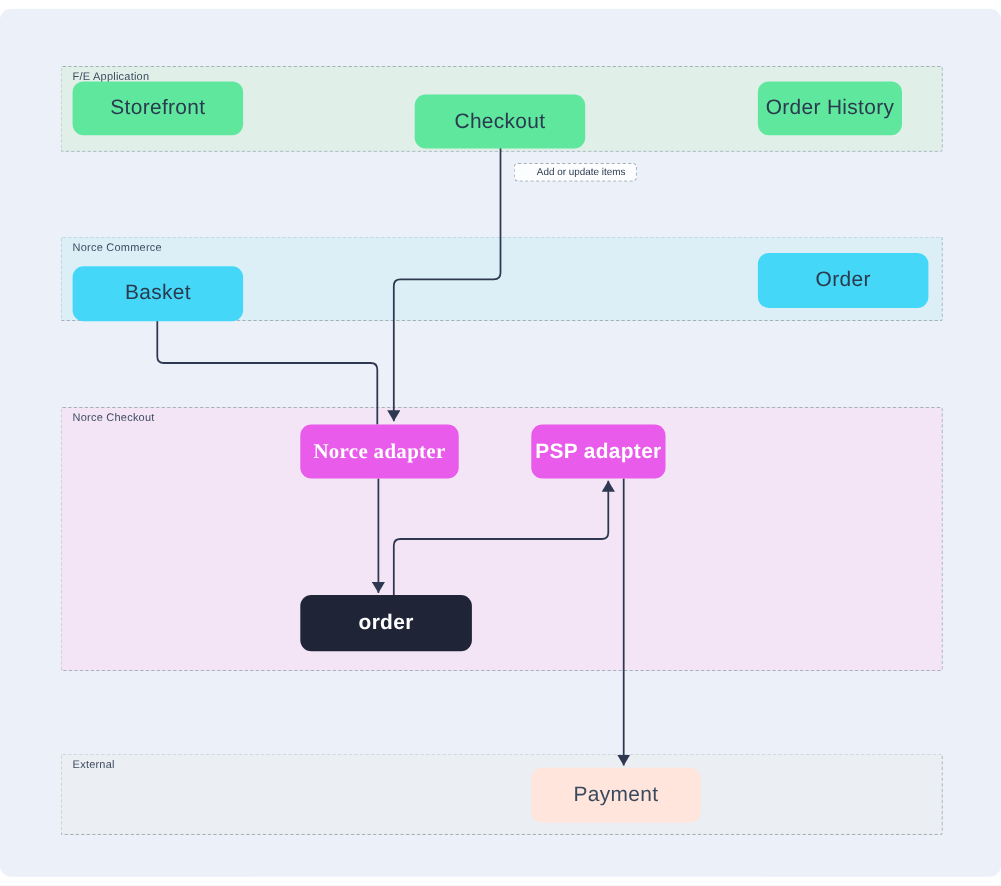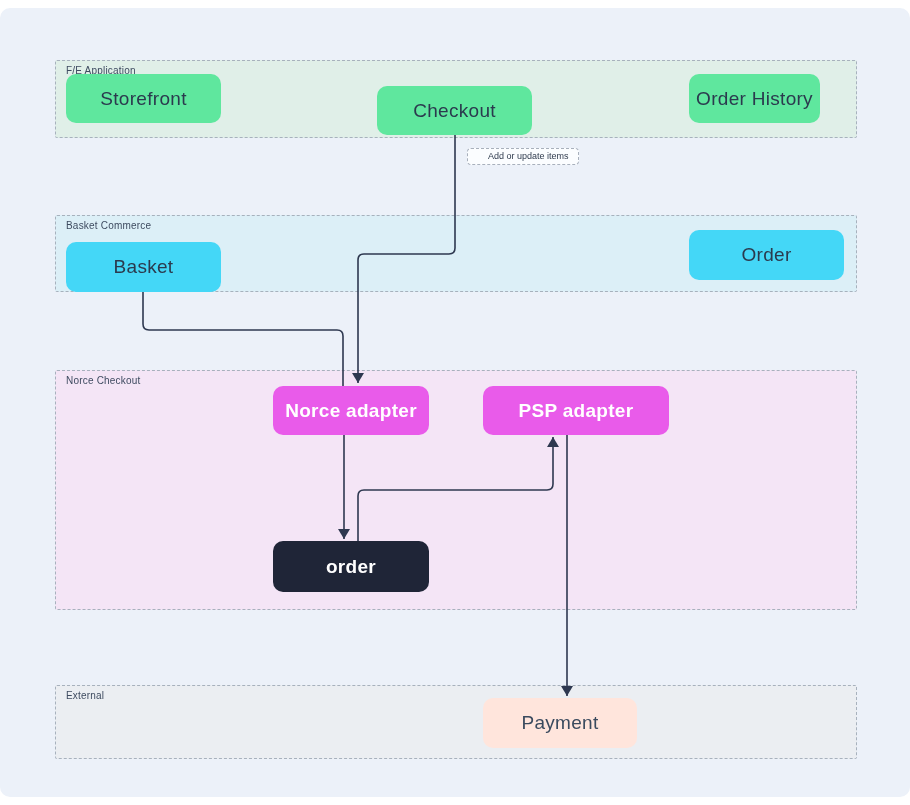--- a/index.html
+++ b/index.html
@@ -41,22 +41,22 @@
   .node.cyan{background:#44D7F7;}
   .node.magenta{background:#E95BEA;color:#ffffff;font-weight:600;}
   .node.dark{background:#1F2537;color:#ffffff;font-weight:600;}
   .node.peach{background:#FFE5DC;color:#3A4A5E;}
 
   #node-storefront{left:66px;top:66px;width:155px;height:49px;}
   #node-checkout{left:377px;top:66px;width:155px;height:49px;margin-top:12px;}
   #node-order-history{left:689px;top:66px;width:131px;height:49px;}
   #node-basket{left:66px;top:234px;width:155px;height:50px;}
   #node-order{left:689px;top:222px;width:155px;height:50px;}
-  #node-norce-adapter{left:273px;top:378px;width:156px;height:49px;}
-  #node-psp-adapter{left:483px;top:378px;width:186px;height:49px;}
+  #node-norce-adapter{left:273px;top:378px;width:144px;height:49px;font-family:Liberation Serif, serif;}
+  #node-psp-adapter{left:483px;top:378px;width:122px;height:49px;}
   #node-order-record{left:273px;top:533px;width:156px;height:51px;}
   #node-payment{left:483px;top:690px;width:154px;height:50px;}
 
   #edges{
     position:absolute;left:0;top:0;width:910px;height:805px;
     z-index:2;pointer-events:none;
   }
   #edges path.edge{
     fill:none;stroke:#2E3850;stroke-width:1.6px;
   }
@@ -72,21 +72,21 @@
 </style>
 </head>
 <body>
 
 <div id="canvas">
 
   <div class="section" id="section-fe">
     <span class="section-label">F/E Application</span>
   </div>
   <div class="section" id="section-commerce">
-    <span class="section-label">Basket Commerce</span>
+    <span class="section-label">Norce Commerce</span>
   </div>
   <div class="section" id="section-checkout">
     <span class="section-label">Norce Checkout</span>
   </div>
   <div class="section" id="section-external">
     <span class="section-label">External</span>
   </div>
 
   <svg id="edges" viewBox="0 0 910 805" xmlns="http://www.w3.org/2000/svg">
     <defs>

